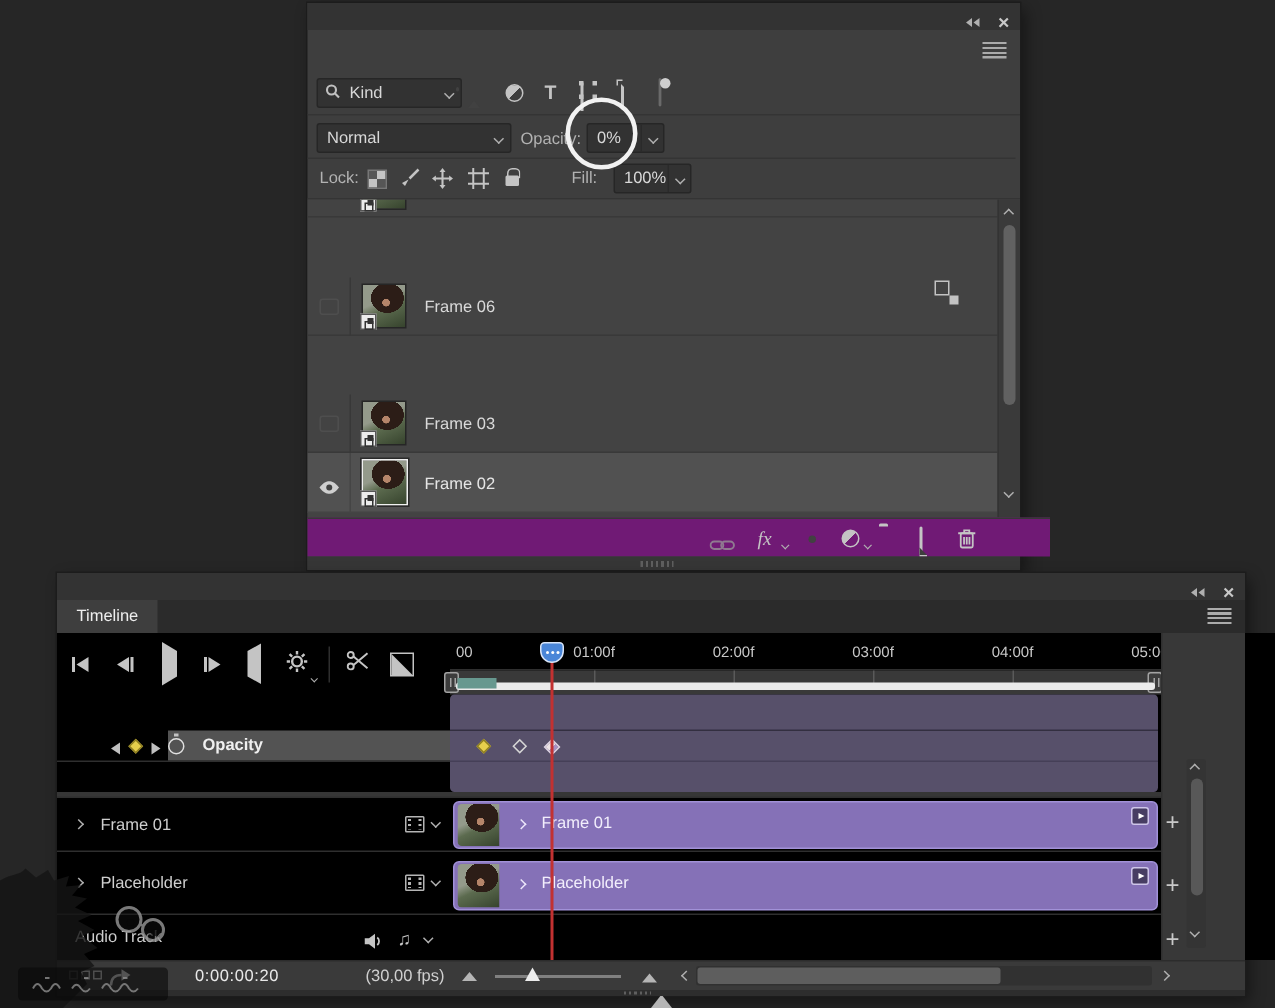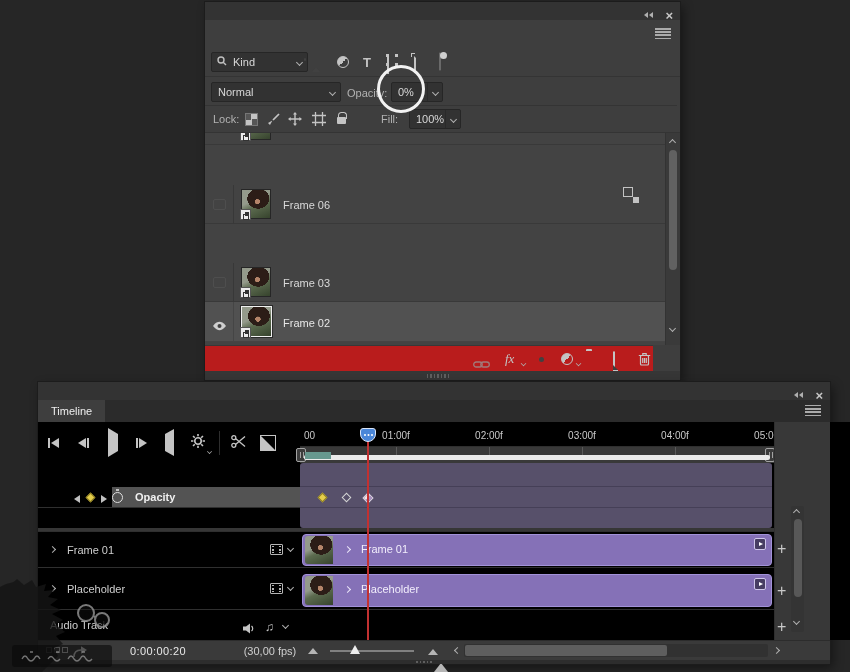--- a/index.html
+++ b/index.html
@@ -221,21 +221,21 @@
         <span class="abs" style="left:78px;top:15px;font-size:11px;color:#e6e6e6">Frame 02</span>
       </div>
 
       <div class="abs" style="left:460px;top:0;width:15px;height:212px;background:#3a3a3a;border-left:1px solid #333">
         <span class="abs chv u" style="left:4px;top:7px"></span>
         <div class="abs" style="left:3px;top:17px;width:8px;height:120px;background:#616161;border-radius:4px"></div>
         <span class="abs chv d" style="left:4px;top:193px"></span>
       </div>
     </div>
 
-    <div class="abs" style="left:0;top:343px;width:448px;height:26px;background:#b91c1c;border-top:1px solid #383838">
+    <div class="abs" style="left:0;top:343px;width:495px;height:26px;background:#701a75;border-top:1px solid #383838">
       <span class="abs" style="left:268px;top:9px;opacity:.75">
         <svg width="17" height="9" viewBox="0 0 17 9">
             <rect x="0.7" y="2" width="8.5" height="5" rx="2.5" fill="none" stroke="#9a9a9a" stroke-width="1.3"></rect>
             <rect x="7.8" y="2" width="8.5" height="5" rx="2.5" fill="none" stroke="#9a9a9a" stroke-width="1.3"></rect>
           </svg>
       </span>
       <span class="abs fxtxt" style="left:300px;top:5px">fx</span>
       <span class="abs chv d" style="left:316px;top:15px;transform:rotate(45deg) scale(.8)"></span>
       <span class="abs maskicon" style="left:329px;top:8px"></span>
       <span class="abs halfcircle" style="left:356px;top:7px"></span>

